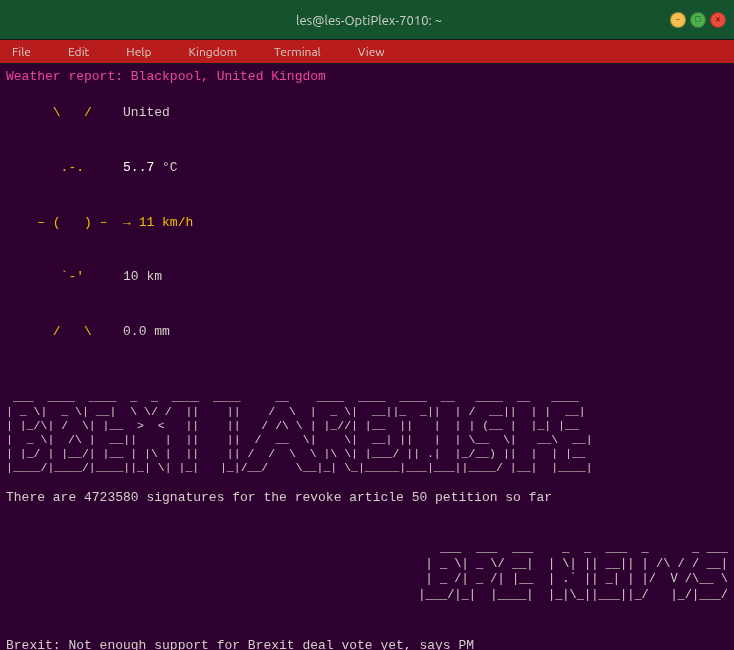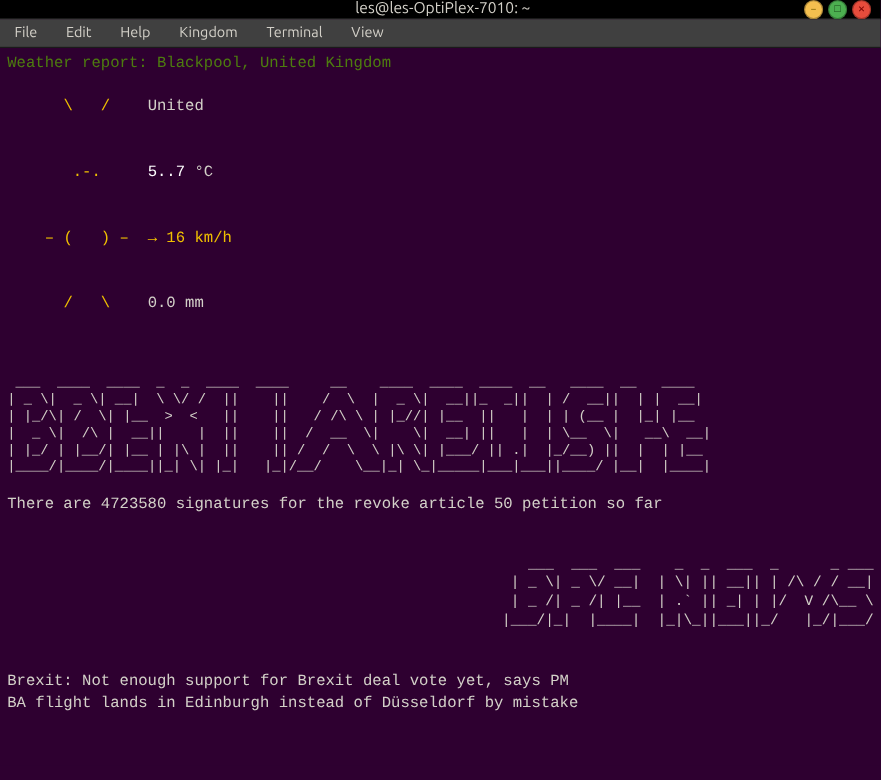--- a/index.html
+++ b/index.html
@@ -7,23 +7,24 @@
     body {
       width: 734px;
       height: 650px;
       background: #2e0030;
       font-family: 'Courier New', Courier, monospace;
       overflow: hidden;
     }
 
     
     .titlebar {
-      background: #000000;
-      height: 16px;
+      background: #14532d;
+      height: 40px;
       display: flex;
+      align-items: center;
       justify-content: space-between;
       padding: 0 8px;
       border-bottom: 1px solid #1a1a1a;
     }
 
     .titlebar-title {
       color: #d3d0c8;
       font-size: 13px;
       font-family: 'Ubuntu', sans-serif;
       flex: 1;
@@ -46,26 +47,26 @@
       font-size: 9px;
       cursor: pointer;
     }
 
     .tb-min { background: #f4bf4f; color: #7a5f00; }
     .tb-max { background: #4caf50; color: #1a4a1a; }
     .tb-close { background: #e74c3c; color: #7a0000; }
 
     
     .menubar {
-      background: #404040;
+      background: #b91c1c;
       height: 24px;
       display: flex;
       align-items: center;
       padding: 0 4px;
-      gap: 8px;
+      gap: 21px;
       border-bottom: 1px solid #1a1a1a;
     }
 
     .menu-item {
       color: #d3d0c8;
       font-size: 12px;
       font-family: 'Ubuntu', sans-serif;
       padding: 2px 8px;
       cursor: pointer;
       border-radius: 2px;
@@ -77,21 +78,21 @@
       color: #d3d0c8;
       padding: 4px 6px;
       font-size: 13px;
       line-height: 1.4;
       height: calc(650px - 52px);
       overflow: hidden;
       font-family: 'Courier New', Courier, monospace;
     }
 
     .weather-header {
-      color: #4d7c0f;
+      color: #ec4899;
       white-space: pre;
     }
 
     .weather-temp-green {
       color: #ffffff;
     }
 
     .weather-wind-yellow {
       color: #f0c000;
     }
@@ -136,21 +137,24 @@
 
 <div class="terminal">
   <span class="line weather-header">Weather report: Blackpool, United Kingdom</span>
   <span class="line">
     <span class="weather-sun">  \   /  </span><span>  United</span>
   </span>
   <span class="line">
     <span class="weather-sun">   .-.   </span><span class="weather-temp-green">  5..7</span><span> °C</span>
   </span>
   <span class="line">
-    <span class="weather-sun">‒ (   ) ‒</span><span class="weather-wind-yellow">  → 16 km/h</span>
+    <span class="weather-sun">‒ (   ) ‒</span><span class="weather-wind-yellow">  → 11 km/h</span>
+  </span>
+  <span class="line">
+    <span class="weather-sun">   `-'   </span><span>  10 km</span>
   </span>
   <span class="line">
     <span class="weather-sun">  /   \  </span><span>  0.0 mm</span>
   </span>
 
   <span class="line">&nbsp;</span>
 
   <div class="ascii-art" style="color:#d3d0c8; font-size:11.5px; line-height:1.22;">
  ___  ____  ____  _  _  ____  ____     __    ____  ____  ____  __   ____  __   ____
 | _ \|  _ \| __|  \ \/ /  ||    ||    /  \  |  _ \|  __||_  _||  | /  __||  | |  __|

